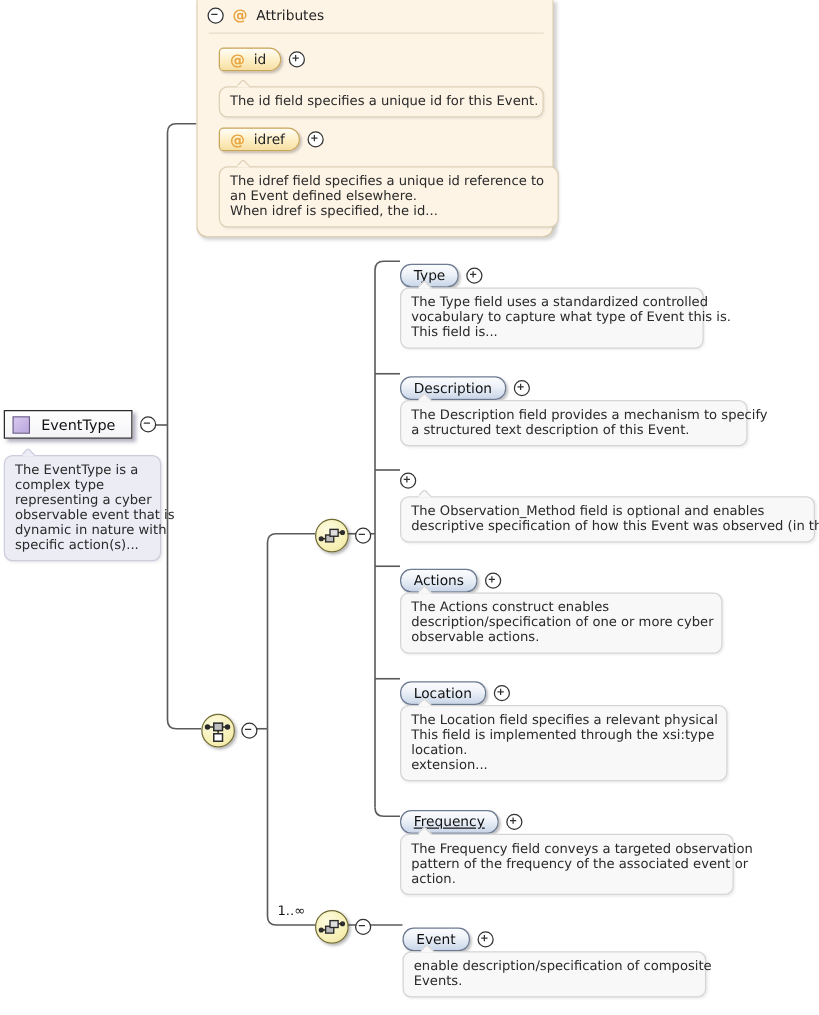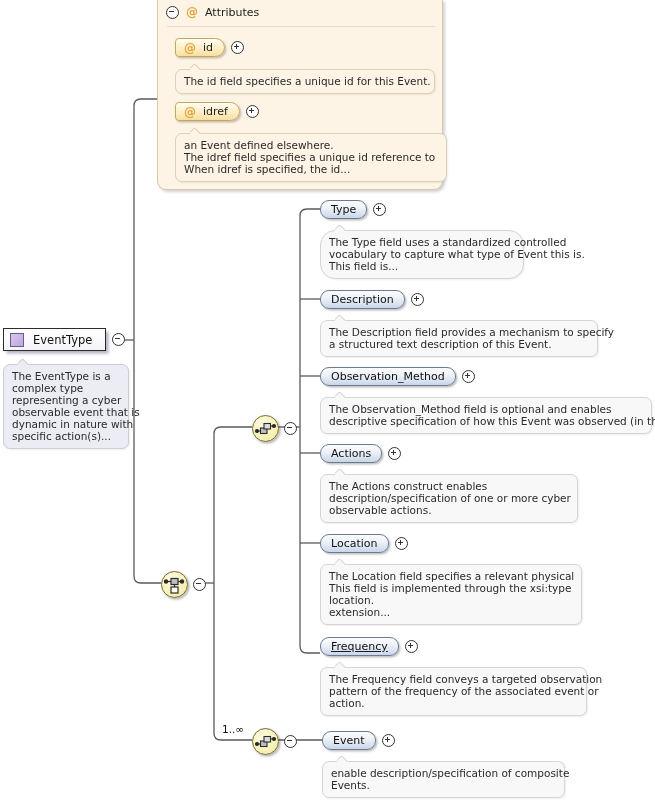--- a/index.html
+++ b/index.html
@@ -207,20 +207,21 @@
     border: 1px solid #6b5a8c;
     flex: 0 0 auto;
   }
 
   
   .el-node {
     position: absolute;
     display: flex;
     align-items: center;
     gap: 6px;
+    margin-top: 11px;
   }
   .el-pill {
     display: inline-flex;
     align-items: center;
     justify-content: center;
     height: 19px;
     padding: 0 10px;
     border: 1px solid #6d7b92;
     border-radius: 9px;
     background: linear-gradient(to bottom, #fbfcfe 0%, #eef2f8 42%, #c9d6e9 100%);
@@ -313,22 +314,22 @@
 
     <div class="attr-node" style="left:17px; top:102px;">
       <span class="attr-pill">
         <span class="at-sign">@</span>
         <span>idref</span>
       </span>
       <span class="toggle plus"></span>
     </div>
     <div class="anno tint-attr" style="left:17px; top:133px; width:272px;">
       <span class="tail"></span>
+      <span class="ln">The idref field specifies a unique id reference to</span>
       <span class="ln">an Event defined elsewhere.</span>
-      <span class="ln">The idref field specifies a unique id reference to</span>
       <span class="ln">When idref is specified, the id...</span>
     </div>
   </div>
 
   <div class="root-node">
     <span class="root-box">
       <span class="ct-swatch"></span>
       <span>EventType</span>
     </span>
     <span class="toggle"></span>
@@ -391,43 +392,40 @@
     </span>
     <span class="toggle"></span>
   </div>
 
   <div class="el-node" style="left:320px; top:200px;">
     <span class="el-pill">
       <span>Type</span>
     </span>
     <span class="toggle plus"></span>
   </div>
-  <div class="anno" style="left:320px; top:230px; width:204px;border-radius:15px;">
+  <div class="anno" style="left:320px; top:230px; width:243px;">
     <span class="tail"></span>
     <span class="ln">The Type field uses a standardized controlled</span>
     <span class="ln">vocabulary to capture what type of Event this is.</span>
     <span class="ln">This field is...</span>
   </div>
 
   <div class="el-node" style="left:320px; top:290px;">
     <span class="el-pill">
       <span>Description</span>
     </span>
     <span class="toggle plus"></span>
   </div>
   <div class="anno" style="left:320px; top:320px; width:278px;">
     <span class="tail"></span>
     <span class="ln">The Description field provides a mechanism to specify</span>
     <span class="ln">a structured text description of this Event.</span>
   </div>
 
   <div class="el-node" style="left:320px; top:367px;">
-    <span class="el-pill">
-      <span>Observation_Method</span>
-    </span>
     <span class="toggle plus"></span>
   </div>
   <div class="anno" style="left:320px; top:397px; width:332px;">
     <span class="tail"></span>
     <span class="ln">The Observation_Method field is optional and enables</span>
     <span class="ln">descriptive specification of how this Event was observed (in the...</span>
   </div>
 
   <div class="el-node" style="left:320px; top:444px;">
     <span class="el-pill">

